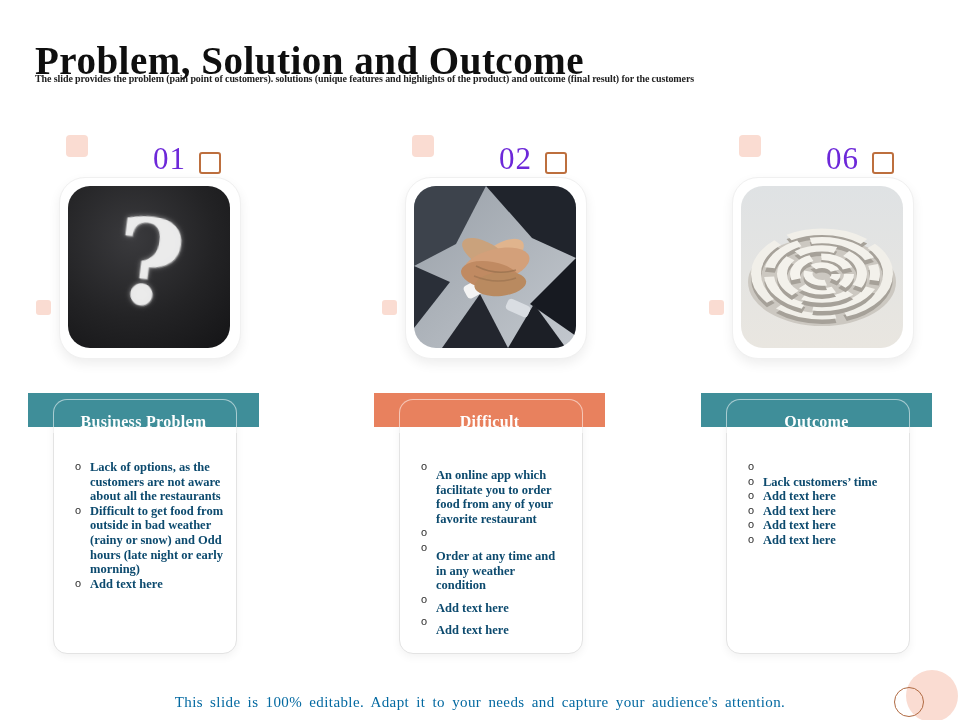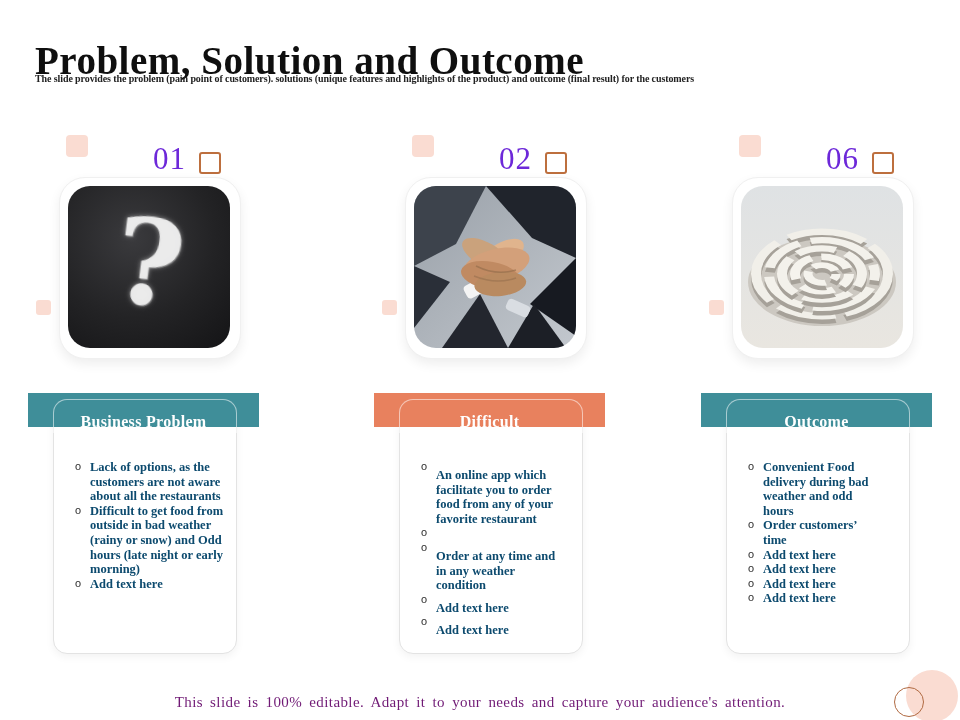--- a/index.html
+++ b/index.html
@@ -78,21 +78,21 @@
   }
   .bt{
     font-size:12.5px;line-height:14.6px;font-weight:bold;color:#0c4a6e;
   }
   .col-1 .bt{max-width:136px;}
   .col-2 .bt{max-width:124px;margin-top:8px;}
   .col-3 .bt{max-width:120px;}
   
   .footer{
     position:absolute;left:0;top:694px;width:960px;text-align:center;
-    font-size:15px;color:#701a75;letter-spacing:.4px;word-spacing:3px;
+    font-size:15px;color:#0369a1;letter-spacing:.4px;word-spacing:3px;
   }
   .circle-big{
     position:absolute;left:906px;top:670px;width:52px;height:52px;border-radius:50%;
     background:#fadcd2;
   }
   .circle-small{
     position:absolute;left:894px;top:687px;width:28px;height:28px;border-radius:50%;
     border:1.3px solid #b06a42;background:transparent;
   }
 </style>
@@ -222,25 +222,24 @@
           <circle r="14" stroke="#f5f3ed" stroke-width="9" stroke-dasharray="30 8 26 9" stroke-dashoffset="55"></circle>
         </g>
       </svg>
     </div>
   </div>
   <div class="sq-mid"></div>
   <div class="text-card">
     <ul class="blist">
       <li>
           <span class="mk">o</span>
-          <span class="bt">Convenient Food delivery during bad weather and odd hours</span>
-        </li>
-      <li>
-          <span class="mk">o</span>
-          <span class="bt">Order customers’ time</span>
+        </li>
+      <li>
+          <span class="mk">o</span>
+          <span class="bt">Lack customers’ time</span>
         </li>
       <li>
           <span class="mk">o</span>
           <span class="bt">Add text here</span>
         </li>
       <li>
           <span class="mk">o</span>
           <span class="bt">Add text here</span>
         </li>
       <li>

